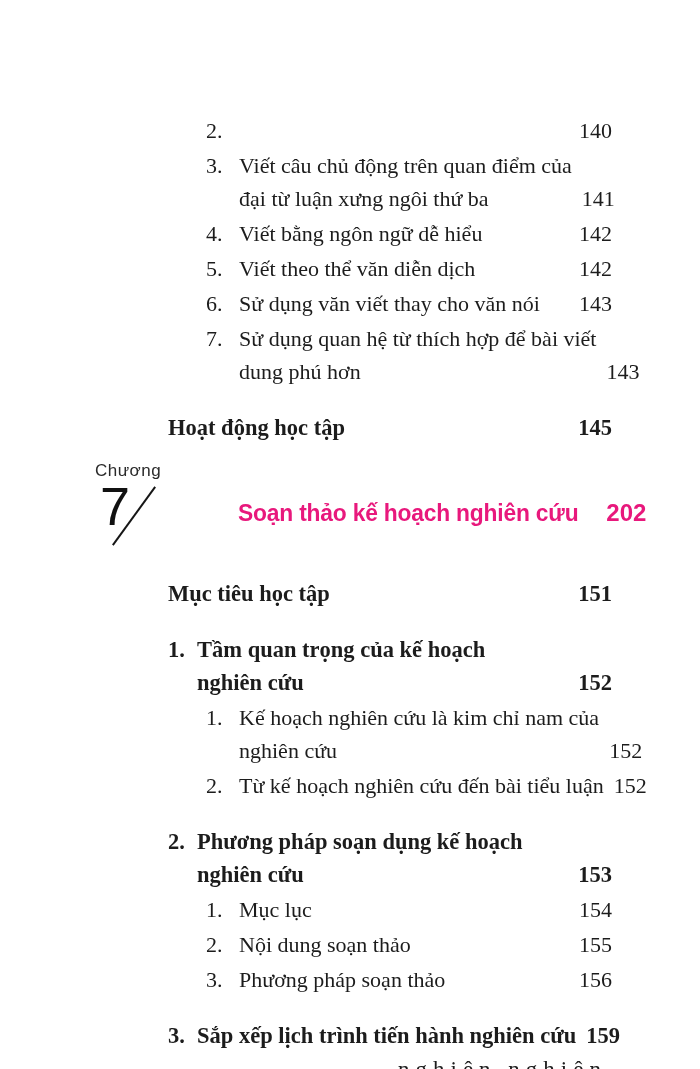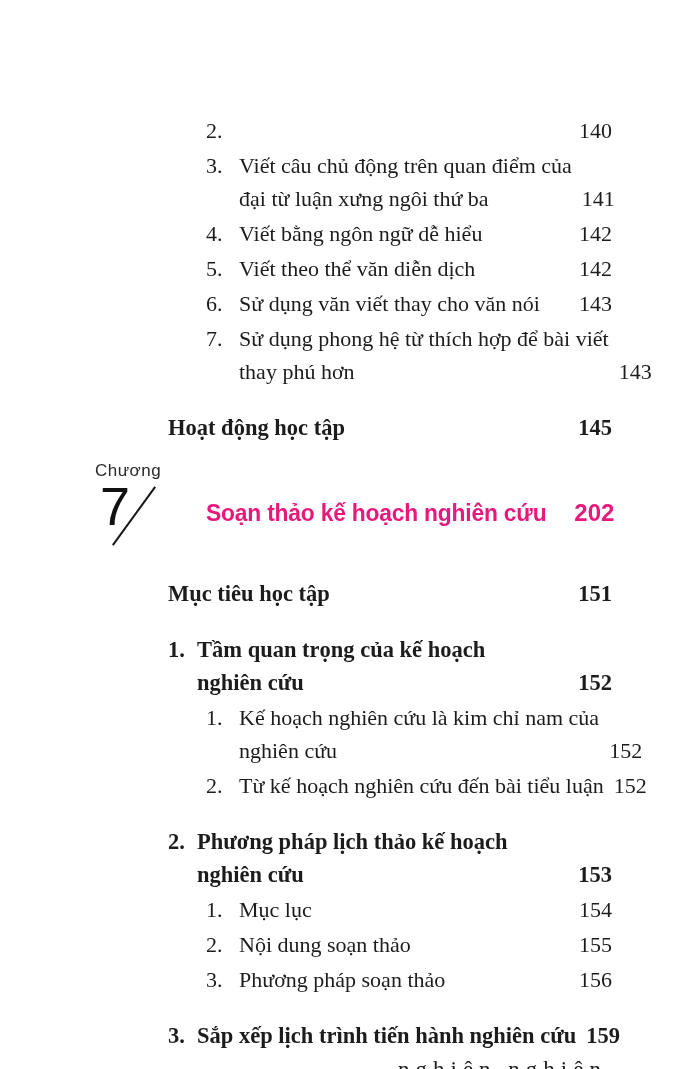--- a/index.html
+++ b/index.html
@@ -46,20 +46,21 @@
     margin-top:14px;
     margin-bottom:12px;
     align-items:flex-end;
     height:96px;
   }
   .ch-left{
     flex:none;
     width:206px;
     position:relative;
     height:96px;
+    padding-left:32px;
   }
   .ch-label{
     position:absolute;
     top:3px;left:95px;
     font-family:"Liberation Sans","DejaVu Sans",sans-serif;
     font-size:17px;
     color:#2a2a2a;
     letter-spacing:.5px;
   }
   .ch-num{
@@ -164,22 +165,22 @@
             <div>Sử dụng văn viết thay cho văn nói</div>
           </div>
     </div>
     <span class="pg">143</span>
   </div>
 
   <div class="row item">
     <div class="rowleft">
       <span class="num">7.</span>
       <div class="lines">
-            <div>Sử dụng phong hệ từ thích hợp để bài viết</div>
-            <div>thay phú hơn</div>
+            <div>Sử dụng quan hệ từ thích hợp để bài viết</div>
+            <div>dung phú hơn</div>
           </div>
     </div>
     <span class="pg">143</span>
   </div>
 
   <div class="row section">
     <div class="rowleft">
 
       <div class="lines">
             <div>Hoạt động học tập</div>
@@ -238,21 +239,21 @@
             <div>Từ kế hoạch nghiên cứu đến bài tiểu luận</div>
           </div>
     </div>
     <span class="pg">152</span>
   </div>
 
   <div class="row section">
     <div class="rowleft">
       <span class="num">2.</span>
       <div class="lines">
-            <div>Phương pháp lịch thảo kế hoạch</div>
+            <div>Phương pháp soạn dụng kế hoạch</div>
             <div>nghiên cứu</div>
           </div>
     </div>
     <span class="pg">153</span>
   </div>
 
   <div class="row item">
     <div class="rowleft">
       <span class="num">1.</span>
       <div class="lines">

